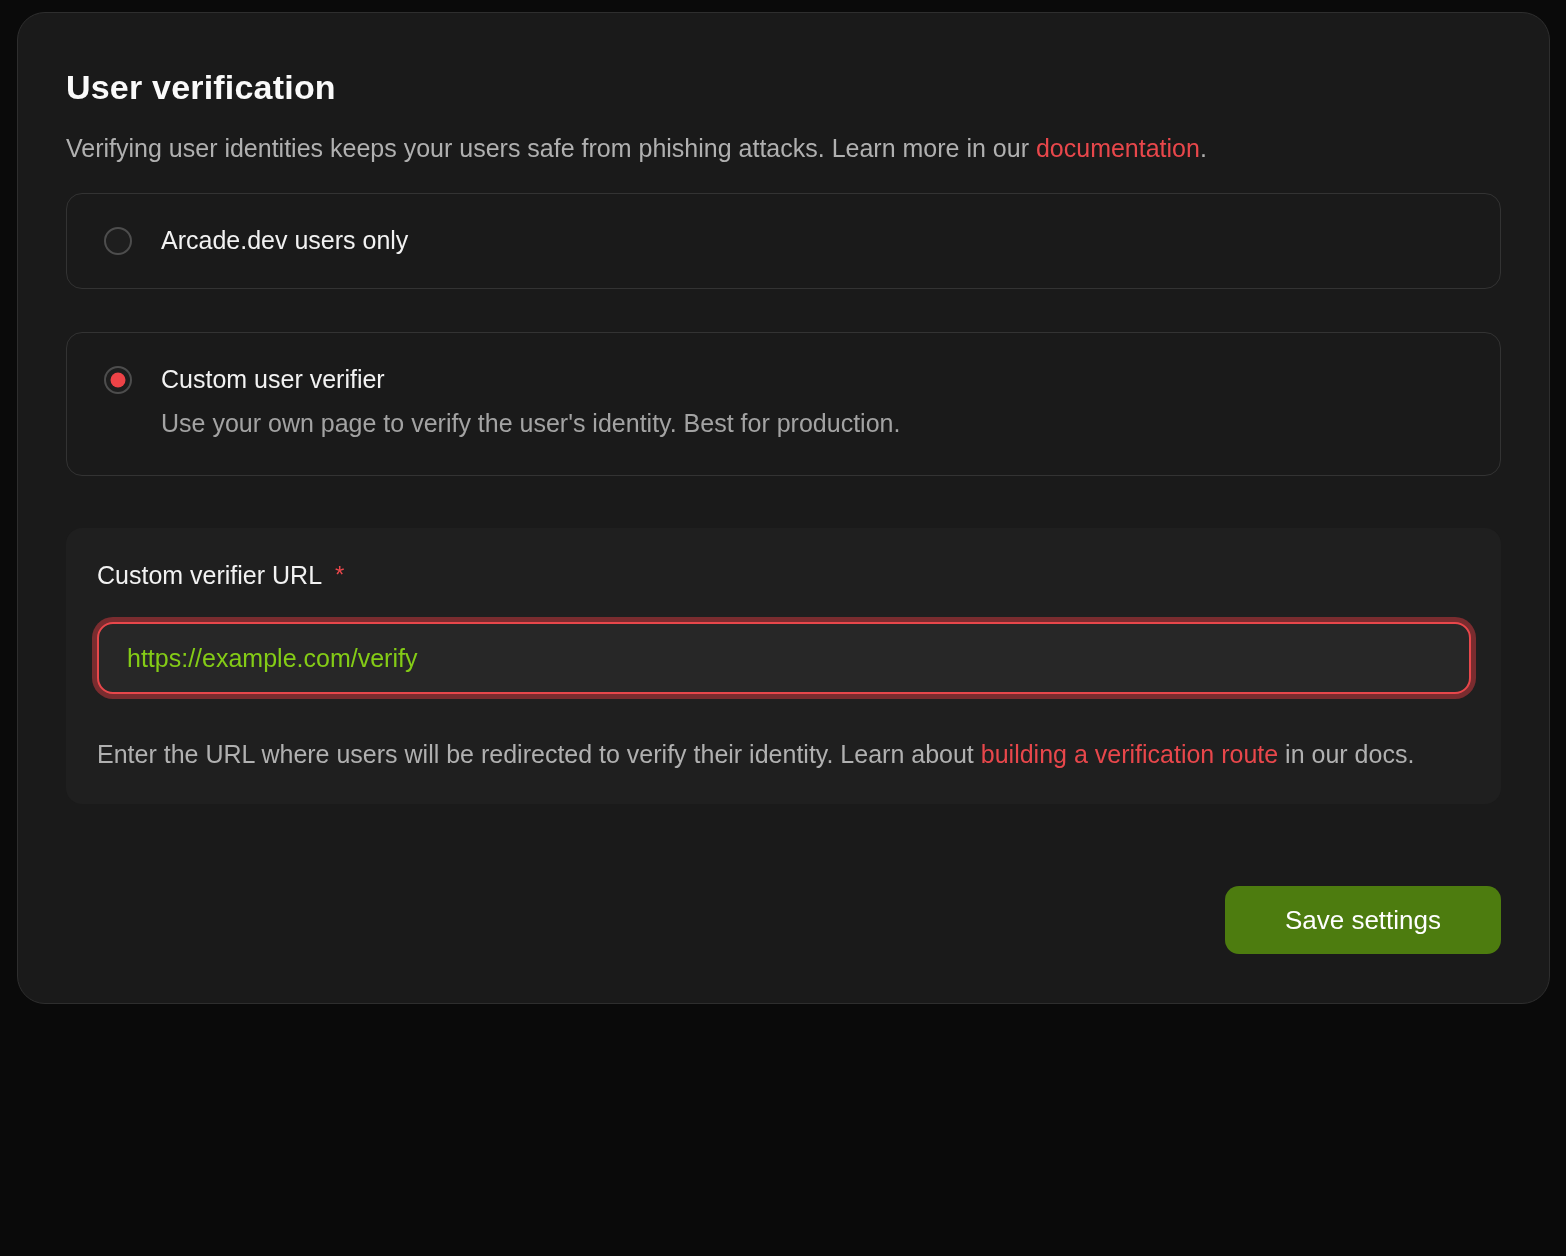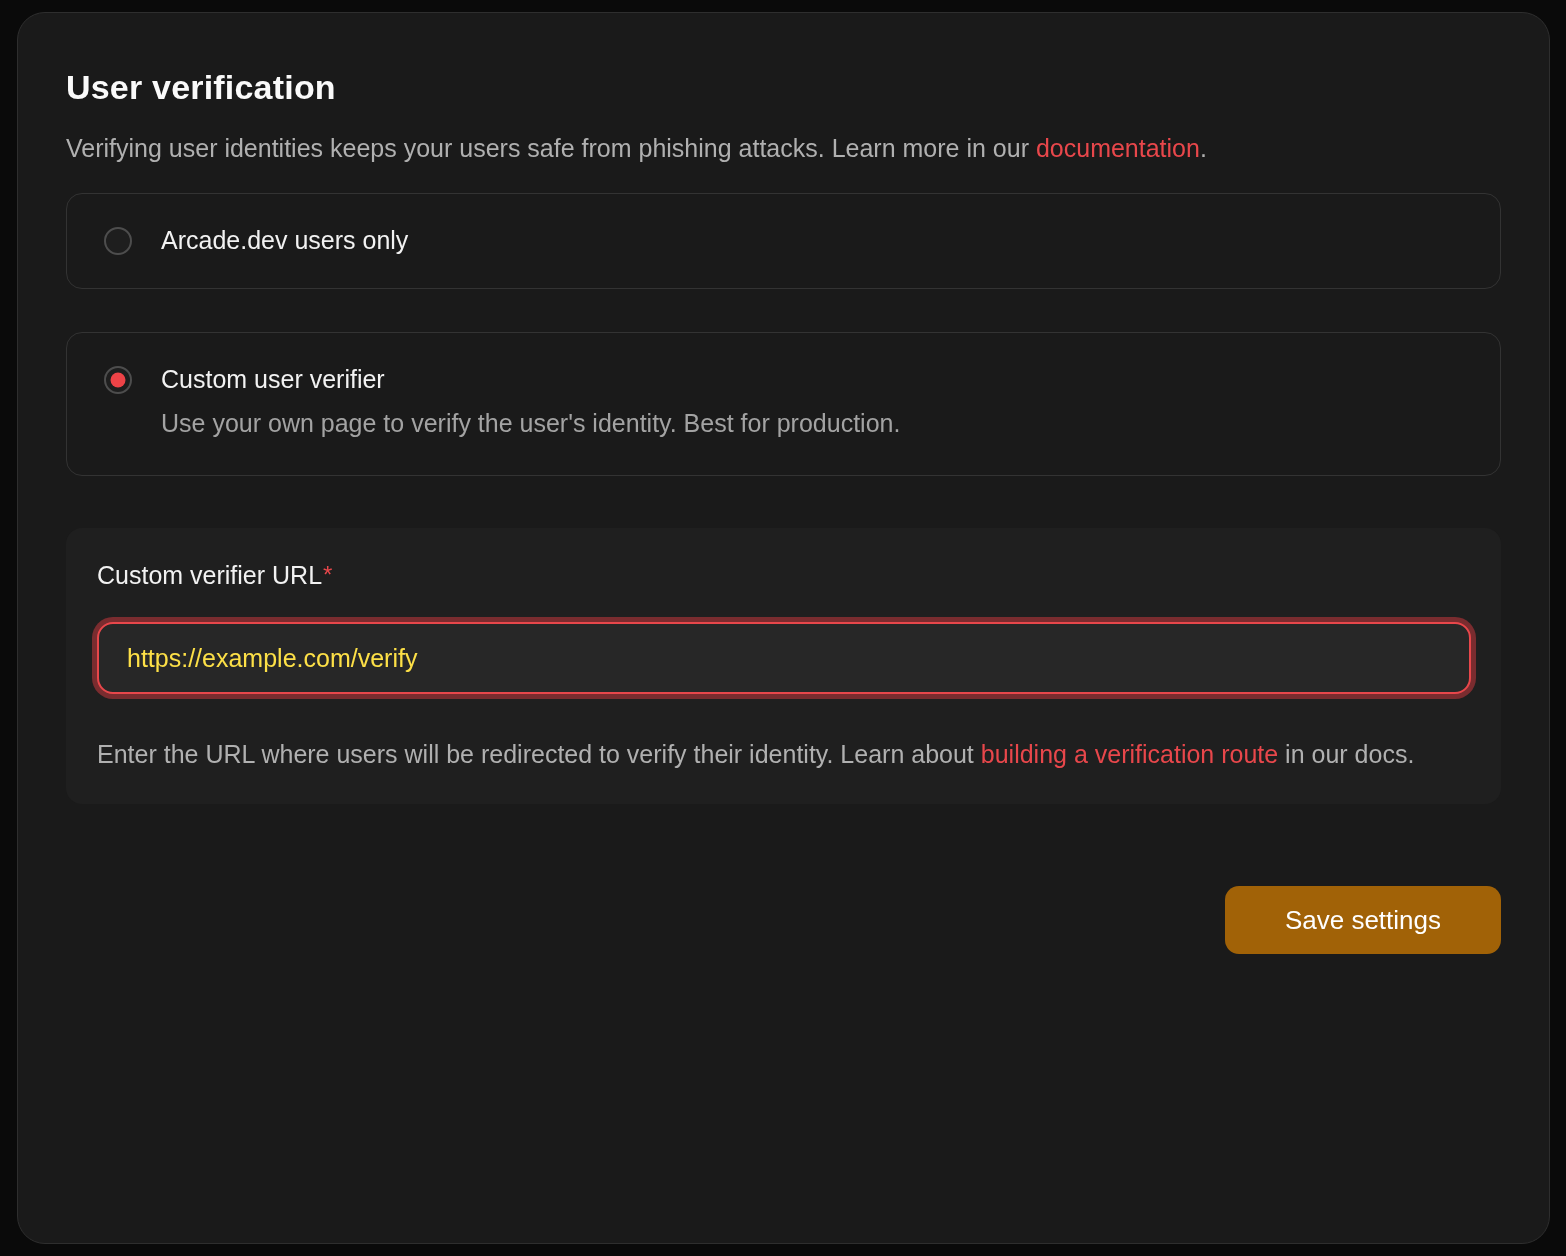--- a/index.html
+++ b/index.html
@@ -10,21 +10,21 @@
     width: 1566px;
     height: 1256px;
     position: relative;
     overflow: hidden;
   }
   .card {
     position: absolute;
     left: 17px;
     top: 12px;
     width: 1533px;
-    height: 1232px;
+    height: 992px;
     box-sizing: border-box;
     background: #1a1a1a;
     border: 1px solid #2e2e2e;
     border-radius: 28px;
     padding: 54px 48px 48px 48px;
   }
   .page-title {
     margin: 0;
     font-size: 34px;
     font-weight: 700;
@@ -102,41 +102,41 @@
   .url-section {
     box-sizing: border-box;
     margin-top: 52px;
     background: #1f1f1f;
     border-radius: 16px;
     padding: 32px 30px 30px 31px;
   }
   .field-label {
     display: flex;
     align-items: flex-start;
-    gap: 1px;
+    gap: 13px;
     font-size: 25px;
     font-weight: 500;
     color: #f2f2f2;
     line-height: 30px;
   }
   .required-marker {
     color: #e8474b;
     font-size: 24px;
   }
   .url-input {
     box-sizing: border-box;
     display: block;
     margin-top: 32px;
     width: 100%;
     height: 72px;
     background: #272727;
     border: 2px solid #e8474b;
     border-radius: 16px;
     box-shadow: 0 0 0 5px rgba(196, 55, 60, 0.55);
-    color: #fde047;
+    color: #84cc16;
     font-family: "Liberation Sans", "DejaVu Sans", sans-serif;
     font-size: 25px;
     padding: 0 28px;
     outline: none;
   }
   .help-text {
     margin: 40px 0 0 0;
     font-size: 25px;
     line-height: 40px;
     color: #b0b0b0;
@@ -144,21 +144,21 @@
   }
   .footer-row {
     margin-top: 82px;
     display: flex;
     justify-content: flex-end;
   }
   .save-button {
     box-sizing: border-box;
     height: 68px;
     padding: 0 60px;
-    background: #a16207;
+    background: #4d7c0f;
     color: #ffffff;
     border: none;
     border-radius: 14px;
     font-family: "Liberation Sans", "DejaVu Sans", sans-serif;
     font-size: 26px;
     font-weight: 500;
     cursor: pointer;
   }
 </style>
 </head>

